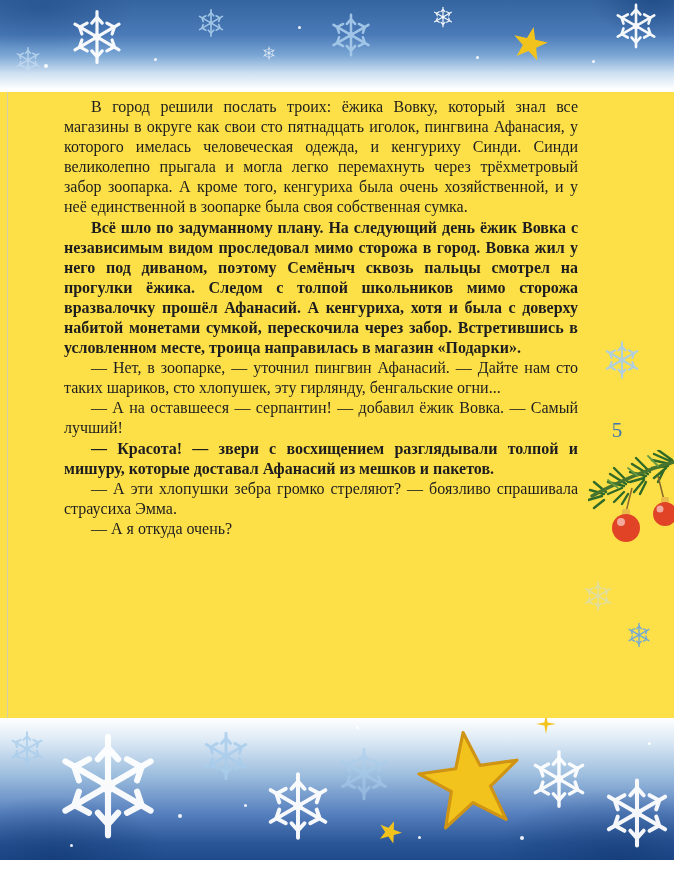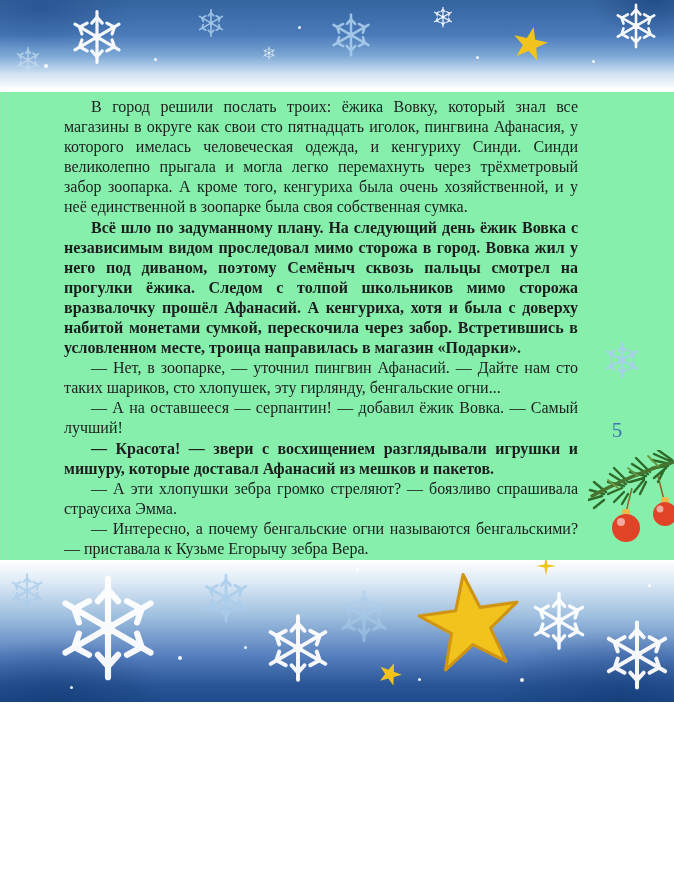--- a/index.html
+++ b/index.html
@@ -1,20 +1,20 @@
 <!DOCTYPE html>
 <html lang="ru" style="--band-blue: #35659f; --band-blue-dark: #1f4b8c; --snow-white: #ffffff; --snow-blue: #a9cdec; --star-yellow: #f2c31d; --star-outline: #cf9414; --ornament-red: #e14327; --branch-green: #2f6a28; --page-number-blue: #3f74b0; --text-color: #1d1d1f;"><head>
 <meta charset="utf-8">
 <style>
   html, body { margin: 0; padding: 0; background: #ffffff; }
   .page {
     position: relative;
     width: 674px;
-    height: 702px;
-    background: #86efac;
+    height: 860px;
+    background: #fde047;
     overflow: hidden;
     font-family: "Liberation Serif", "DejaVu Serif", serif;
   }
   .scan-edge {
     position: absolute; left: 7px; top: 0; bottom: 0; width: 1px;
     background: #c8c8c8; opacity: .8;
   }
 
   
   .band { position: absolute; left: 0; right: 0; overflow: hidden; }
@@ -98,23 +98,22 @@
     <i class="dot" style="left:298px;top:26px;width:3px;height:3px"></i>
     <i class="dot" style="left:476px;top:56px;width:3px;height:3px"></i>
     <i class="dot" style="left:592px;top:60px;width:3px;height:3px"></i>
   </header>
 
   <main class="text-area">
     <p class="para">В город решили послать троих: ёжика Вовку, который знал все магазины в округе как свои сто пятнадцать иголок, пингвина Афанасия, у которого имелась человеческая одежда, и кенгуриху Синди. Синди великолепно прыгала и могла легко перемахнуть через трёхметровый забор зоопарка. А кроме того, кенгуриха была очень хозяйственной, и у неё единственной в зоопарке была своя собственная сумка.</p>
     <p class="para gap">Всё шло по задуманному плану. На следующий день ёжик Вовка с независимым видом проследовал мимо сторожа в город. Вовка жил у него под диваном, поэтому Семёныч сквозь пальцы смотрел на прогулки ёжика. Следом с толпой школьников мимо сторожа вразвалочку прошёл Афанасий. А кенгуриха, хотя и была с доверху набитой монетами сумкой, перескочила через забор. Встретившись в условленном месте, троица направилась в магазин «Подарки».</p>
     <p class="para">— Нет, в зоопарке, — уточнил пингвин Афанасий. — Дайте нам сто таких шариков, сто хлопушек, эту гирлянду, бенгальские огни...</p>
     <p class="para">— А на оставшееся — серпантин! — добавил ёжик Вовка. — Самый лучший!</p>
-    <p class="para gap">— Красота! — звери с восхищением разглядывали игрушки и мишуру, которые доставал Афанасий из мешков и пакетов.</p>
+    <p class="para gap">— Красота! — звери с восхищением разглядывали толпой и мишуру, которые доставал Афанасий из мешков и пакетов.</p>
     <p class="para">— А эти хлопушки зебра громко стреляют? — боязливо спрашивала страусиха Эмма.</p>
-    <p class="para">— Интересно, а почему бенгальские огни называются бенгальскими? — приставала к Кузьме Егорычу зебра Вера.</p>
     <p class="para">— А я откуда очень?</p>
   </main>
 
   <svg class="sf blue" style="left:602px;top:340px;width:40px;height:40px">
       <use href="#sf-sym"></use>
     </svg>
 
   <div class="page-number">5</div>
 
   <svg class="fir" viewBox="0 0 86 112">

